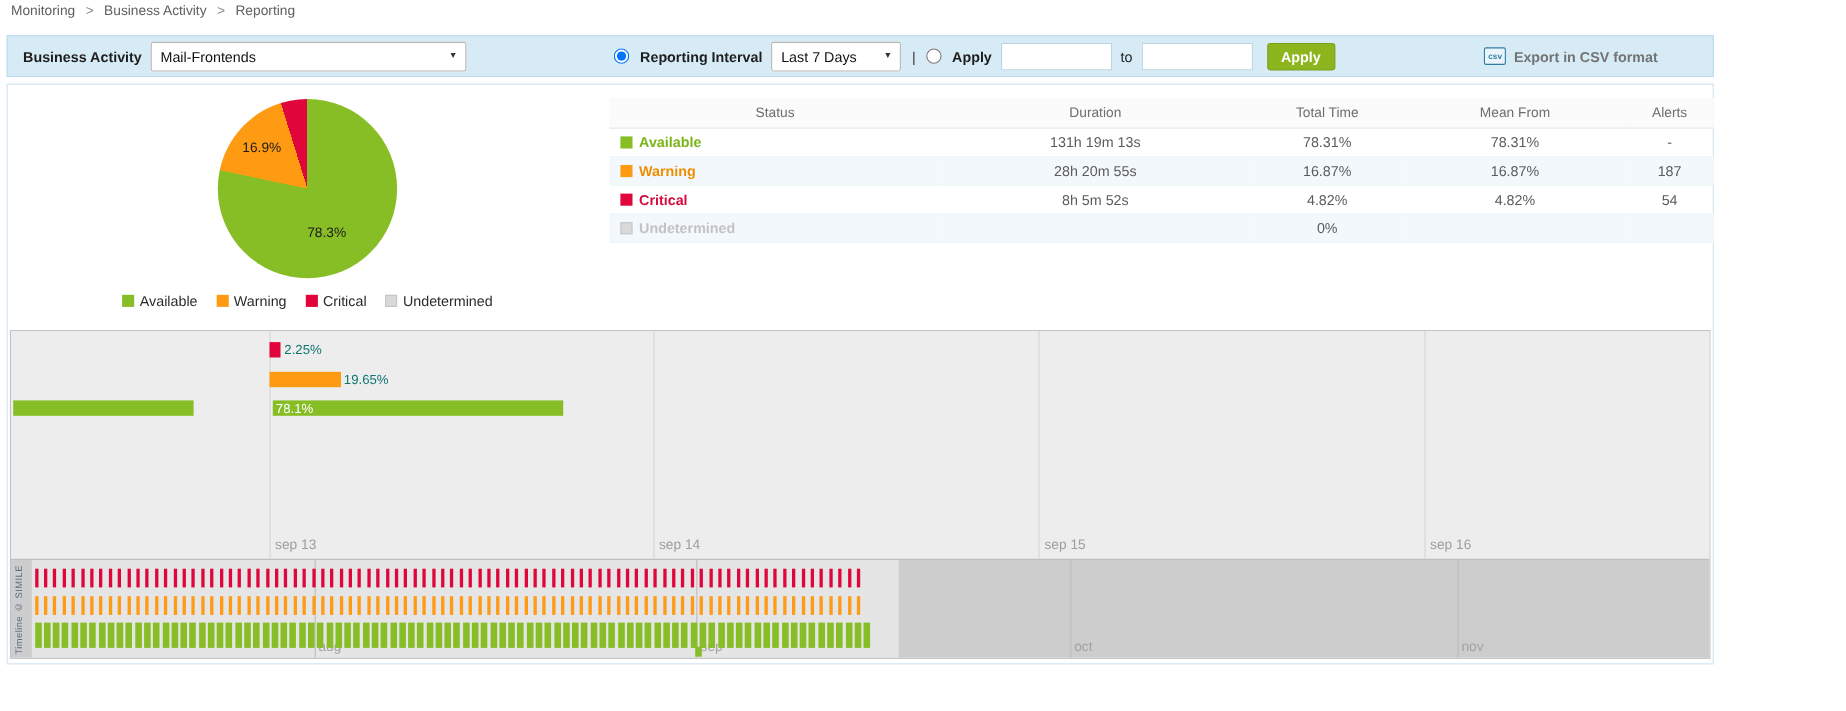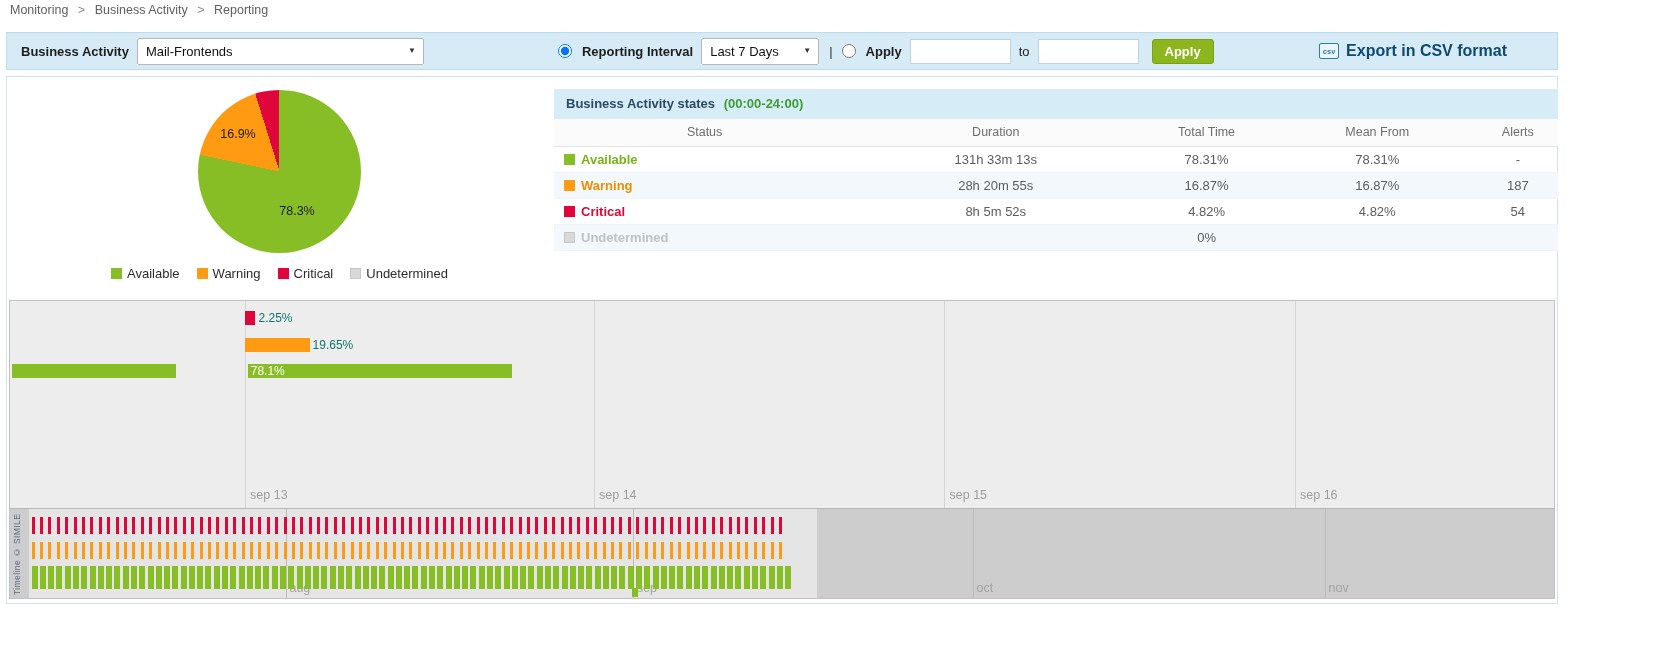--- a/index.html
+++ b/index.html
@@ -28,21 +28,21 @@
   .pipe { color:#333; margin:0 9px 0 4px; }
   .tb-to { color:#1d1d1d; margin:0 8px; }
   .date-input { width:101px; height:25px; border:1px solid #b9d5e3; background:#fff; padding:0 6px; font-size:12.5px; }
   .apply-btn { margin-left:13px; height:25px; padding:0 12px; background:#8db51e; border:1px solid #7aa117;
              border-radius:3px; color:#fff; font-weight:bold; font-size:13px; cursor:pointer;
              font-family:"Liberation Sans", sans-serif; }
   .export-group { margin-left:auto; margin-right:42px; display:flex; align-items:center; gap:7px; cursor:pointer; }
   .csv-icon { display:inline-flex; align-items:center; justify-content:center; width:20px; height:16px;
              border:1px solid #2e7da3; border-radius:2px; background:#eaf5fb; }
   .csv-txt { font-size:7.5px; font-weight:bold; color:#2e7da3; text-transform:lowercase; }
-  .export-label { font-weight:bold; color:#0c4a6e; font-size:16px; }
+  .export-label { font-weight:bold; color:#737373; font-size:13px; }
 
   
   .content { position:absolute; top:76px; left:6px; width:1552px; height:528px;
              background:#fff; border:1px solid #cfe4ef; }
 
   
   .pie-panel { position:absolute; left:0; top:0; width:545px; height:220px; }
   .pie { position:absolute; left:191px; top:13px; width:163px; height:163px; border-radius:50%; }
   .pie-label { position:absolute; font-size:12.5px; color:#1c1c1c; text-align:center; }
   .pie-label-warning { left:210px; top:50px; width:42px; }
@@ -157,45 +157,41 @@
             <span>Critical</span>
           </span>
         <span class="legend-item">
             <span class="sq light" style="background: rgb(217, 217, 217);"></span>
             <span>Undetermined</span>
           </span>
       </div>
     </div>
 
     <div class="table-panel">
-      <div class="panel-header">
-        <span class="panel-title">Business Activity states</span>
-        <span class="panel-subtitle">(00:00-24:00)</span>
-      </div>
       <table class="states-table">
         <colgroup>
           <col style="width:30%">
             <col style="width:28%">
             <col style="width:14%">
             <col style="width:20%">
             <col style="width:8%">
         </colgroup>
         <thead>
           <tr>
             <th>Status</th>
             <th>Duration</th>
             <th>Total Time</th>
             <th>Mean From</th>
             <th>Alerts</th>
           </tr>
         </thead>
         <tbody>
           <tr>
             <td class="status-cell"><span class="sq" style="background: rgb(135, 189, 37);"></span><span class="status-name st-available">Available</span></td>
-            <td>131h 33m 13s</td>
+            <td>131h 19m 13s</td>
             <td>78.31%</td>
             <td>78.31%</td>
             <td>-</td>
           </tr>
           <tr class="row-even">
             <td class="status-cell"><span class="sq" style="background: rgb(255, 154, 19);"></span><span class="status-name st-warning">Warning</span></td>
             <td>28h 20m 55s</td>
             <td>16.87%</td>
             <td>16.87%</td>
             <td>187</td>

